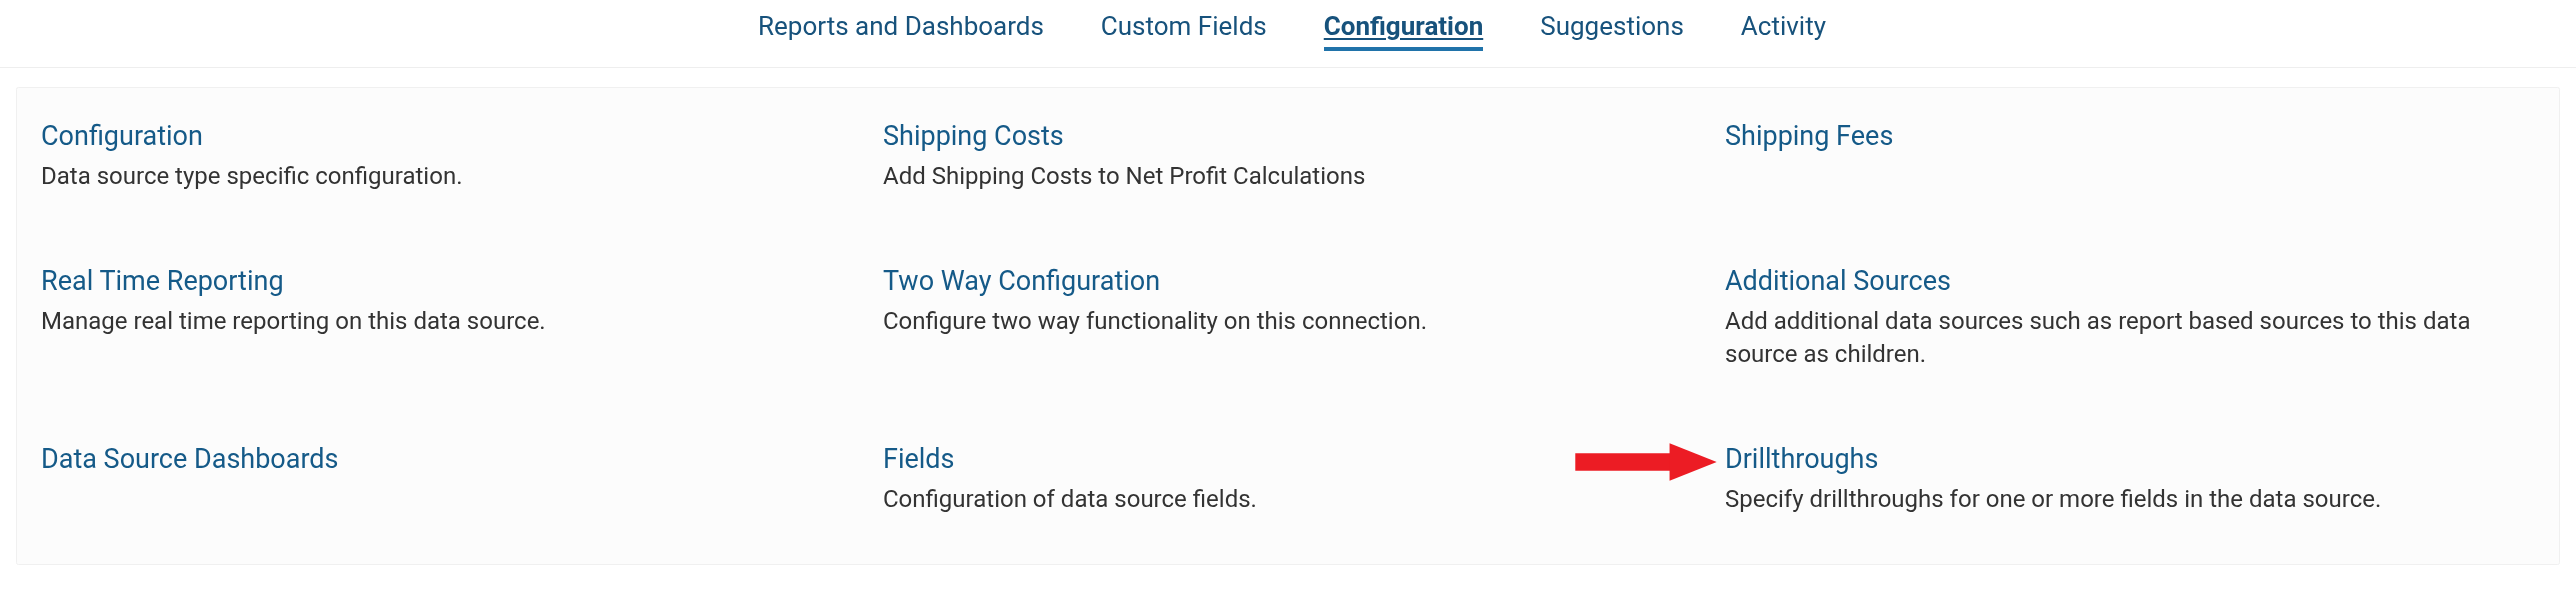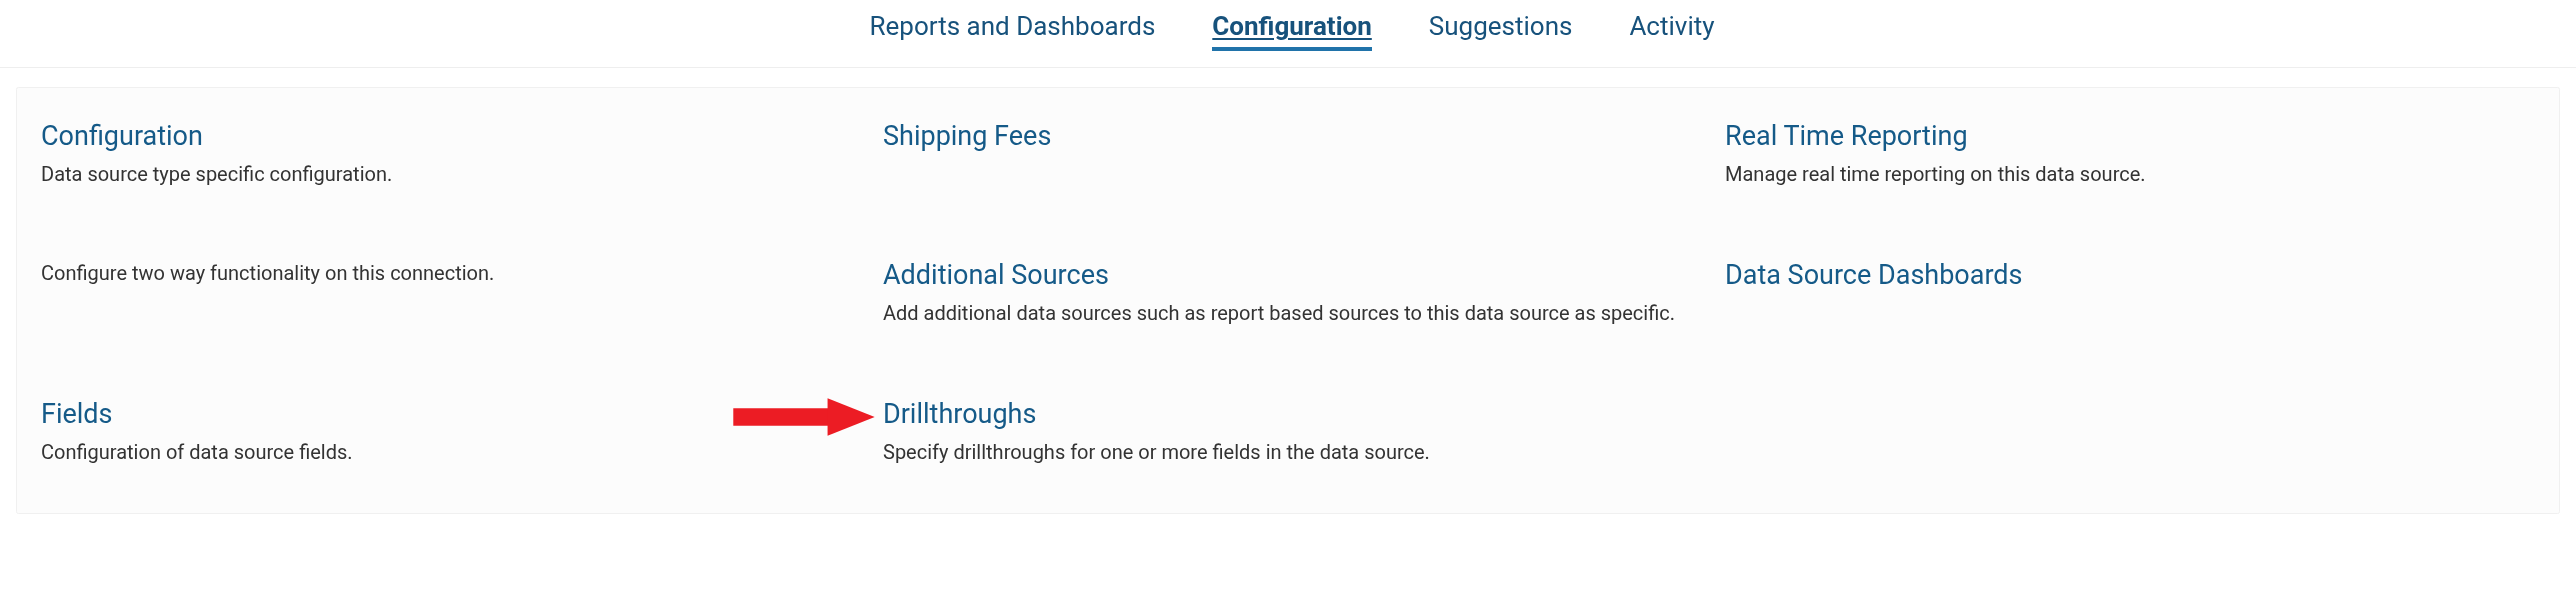--- a/index.html
+++ b/index.html
@@ -52,71 +52,77 @@
     }
     .card-title {
       color: #155a88;
       font-size: 27px;
       font-weight: 400;
       margin-bottom: 8px;
       cursor: pointer;
     }
     .card-desc {
       color: #333333;
-      font-size: 20px;
+      font-size: 24px;
       font-weight: 400;
       line-height: 1.4;
     }
     .arrow {
       position: absolute;
       left: -150px;
       top: -3.2px;
       width: 142px;
       height: 44px;
     }
     .arrow svg {
       width: 100%;
       height: 100%;
     }
   </style>
 </head>
 <body>
 
 <div class="tabs-container">
   <div class="tab">Reports and Dashboards</div>
+  <div class="tab">Custom Fields</div>
   <div class="tab active">Configuration</div>
   <div class="tab">Suggestions</div>
   <div class="tab">Activity</div>
 </div>
 
 <div class="content-area">
   <div class="grid">
 
     <div class="card">
       <div class="card-title">Configuration</div>
       <div class="card-desc">Data source type specific configuration.</div>
     </div>
 
+    <div class="card">
+      <div class="card-title">Shipping Costs</div>
+      <div class="card-desc">Add Shipping Costs to Net Profit Calculations</div>
+    </div>
 
     <div class="card">
       <div class="card-title">Shipping Fees</div>
     </div>
 
     <div class="card">
       <div class="card-title">Real Time Reporting</div>
       <div class="card-desc">Manage real time reporting on this data source.</div>
     </div>
 
     <div class="card">
+      <div class="card-title">Two Way Configuration</div>
       <div class="card-desc">Configure two way functionality on this connection.</div>
     </div>
 
     <div class="card">
       <div class="card-title">Additional Sources</div>
-      <div class="card-desc">Add additional data sources such as report based sources to this data source as specific.</div>
+      <div class="card-desc">Add additional data sources such as report based sources to this data source as children.</div>
     </div>
 
     <div class="card">
       <div class="card-title">Data Source Dashboards</div>
     </div>
 
     <div class="card">
       <div class="card-title">Fields</div>
       <div class="card-desc">Configuration of data source fields.</div>
     </div>

